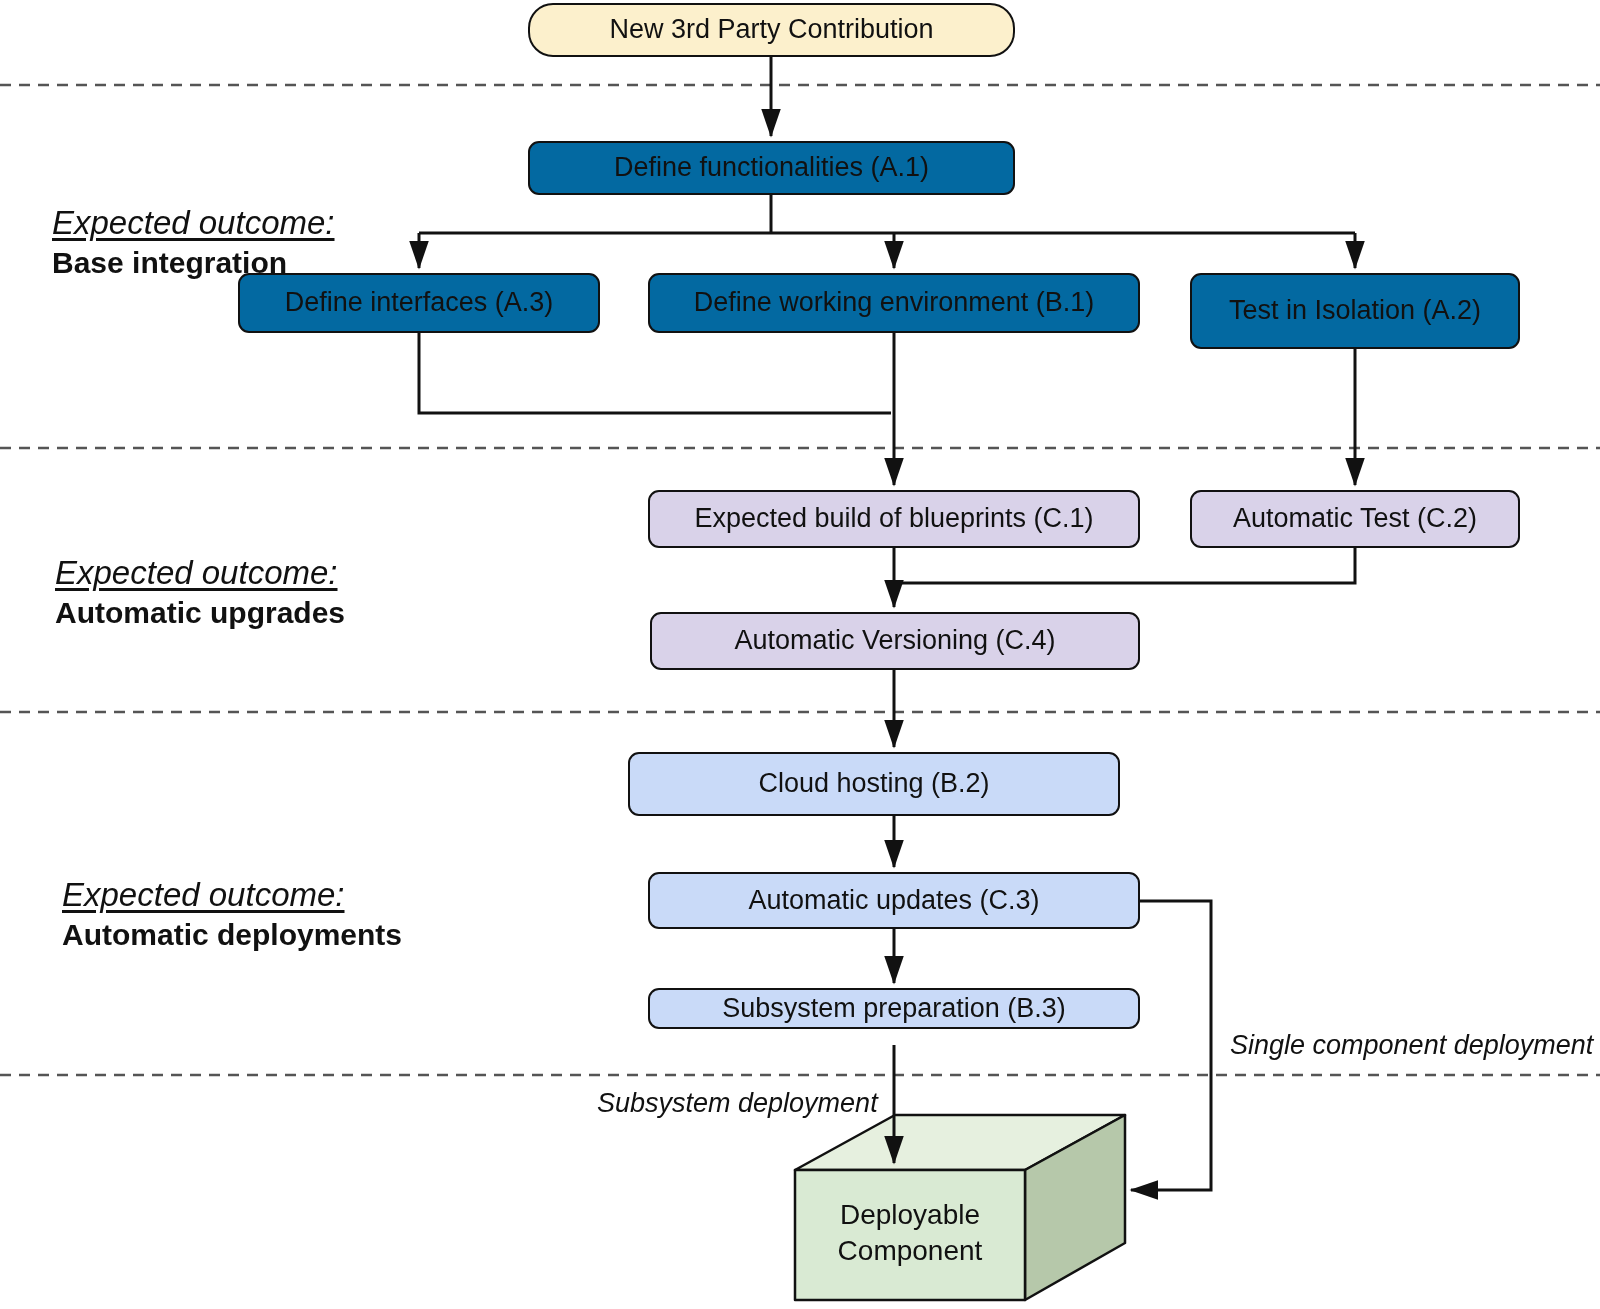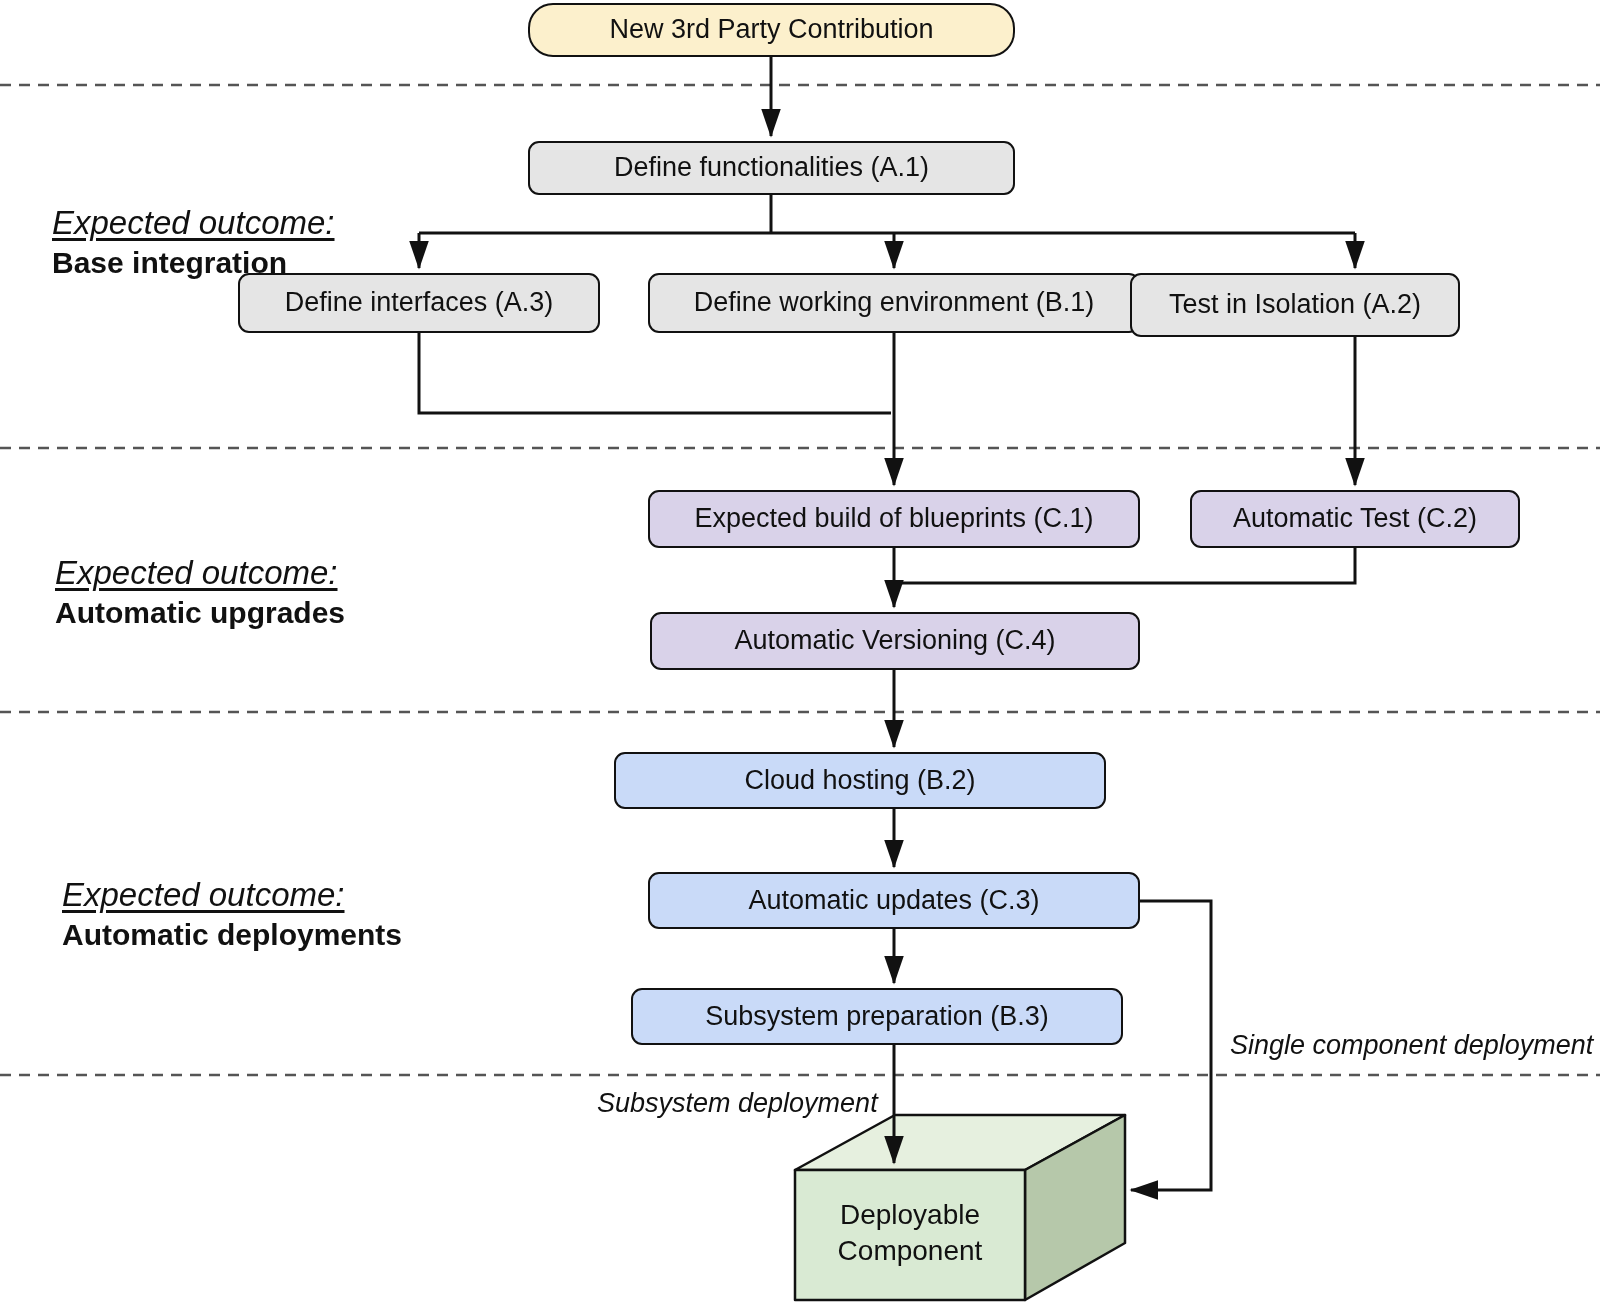--- a/index.html
+++ b/index.html
@@ -10,35 +10,35 @@
   }
   #wires{position:absolute;left:0;top:0;width:1600px;height:1309px;}
 
   .node{
     position:absolute;display:flex;align-items:center;justify-content:center;
     border:2.5px solid #111;border-radius:11px;
     font-size:27px;line-height:1.1;text-align:center;white-space:nowrap;
     box-sizing:border-box;z-index:2;
   }
   .f-yellow{background:#fcf0cc;}
-  .f-pink{background:#e5e5e5;}
+  .f-pink{background:#0369a1;}
   .f-purple{background:#d9d2e9;}
   .f-blue{background:#c9daf8;}
 
   .n-contribution{left:528px;top:3px;width:487px;height:54px;border-radius:25px;}
   .n-a1{left:528px;top:141px;width:487px;height:54px;}
   .n-a3{left:238px;top:273px;width:362px;height:60px;}
   .n-b1{left:648px;top:273px;width:492px;height:60px;}
-  .n-a2{left:1130px;top:273px;width:330px;height:64px;}
+  .n-a2{left:1190px;top:273px;width:330px;height:76px;}
   .n-c1{left:648px;top:490px;width:492px;height:58px;}
   .n-c2{left:1190px;top:490px;width:330px;height:58px;}
   .n-c4{left:650px;top:612px;width:490px;height:58px;}
-  .n-b2{left:614px;top:752px;width:492px;height:57px;}
+  .n-b2{left:628px;top:752px;width:492px;height:64px;}
   .n-c3{left:648px;top:872px;width:492px;height:57px;}
-  .n-b3{left:631px;top:988px;width:492px;height:57px;}
+  .n-b3{left:648px;top:988px;width:492px;height:41px;}
 
   .section-label{position:absolute;z-index:2;}
   .section-label .heading{
     font-size:33px;font-style:italic;text-decoration:underline;
     text-underline-offset:4px;line-height:1.25;margin-top:36px;
   }
   .section-label .name{font-size:30px;font-weight:bold;line-height:1.3;}
   .sl-1{left:52px;top:166px;}
   .sl-2{left:55px;top:516px;}
   .sl-3{left:62px;top:838px;}

